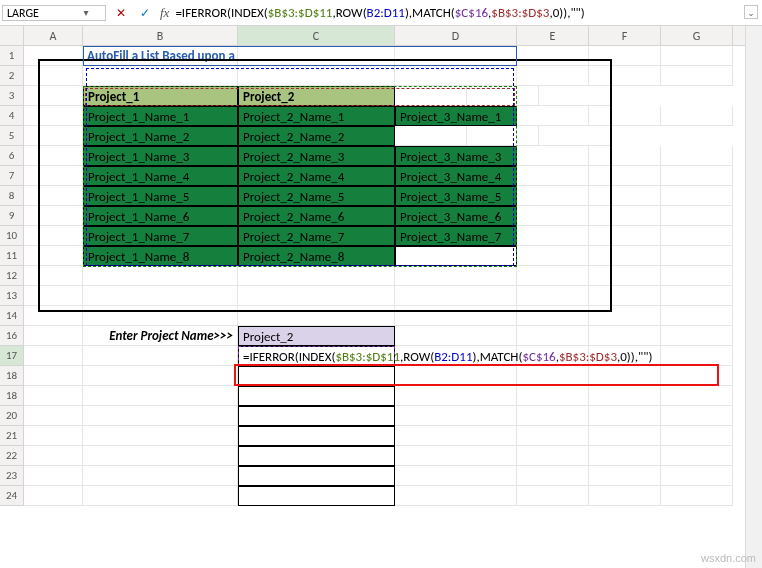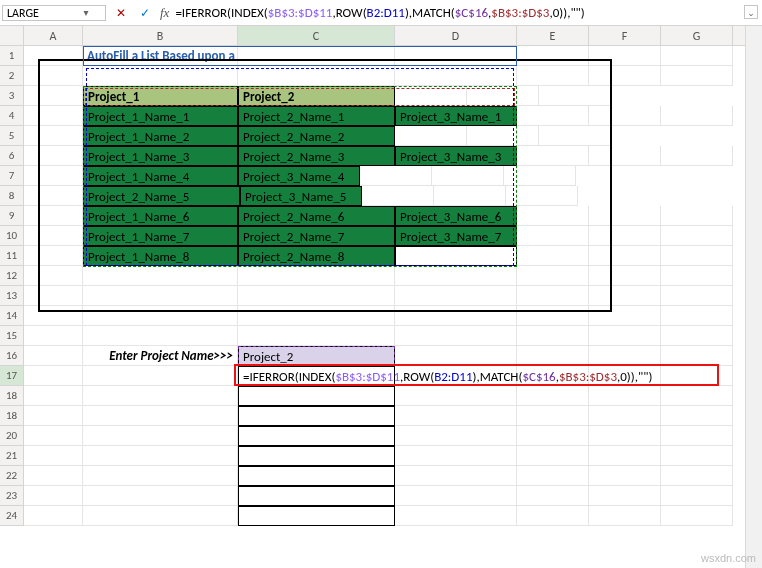--- a/index.html
+++ b/index.html
@@ -43,21 +43,21 @@
 
 .marq{position:absolute;border:1px dashed #107c10;pointer-events:none;z-index:15}
 
 .selblue{position:absolute;border:1px solid #2a5db0;pointer-events:none;z-index:15}
 
 .bigborder{position:absolute;border:2px solid #000;pointer-events:none;z-index:5}
 
 .emptycell{border:1px solid #000 !important;background:#fff}
 
 .ftxt{font-size:12px;font-family:Calibri;white-space:nowrap}
-.ftxt .c-gr{color:#8b5cf6}
+.ftxt .c-gr{color:#4d7c0f}
 .ftxt .c-bl{color:#0000cd}
 .ftxt .c-pu{color:#7030a0}
 .ftxt .c-dr{color:#9c2b2b}
 .expand{position:absolute;right:4px;top:5px;width:14px;height:14px;border:1px solid #c5c5c5;display:flex;align-items:center;justify-content:center;font-size:9px;color:#666}
 </style>
 </head>
 <body>
 
 <div class="formula-bar">
   <div class="name-box">
@@ -142,28 +142,30 @@
         <div class="cell cC datacell">Project_2_Name_3</div>
         <div class="cell cD datacell">Project_3_Name_3</div>
         <div class="cell cE"></div>
         <div class="cell cF"></div>
         <div class="cell cG"></div>
       </div>
       <div class="row">
         <div class="rh">7</div>
         <div class="cell cA"></div>
         <div class="cell cB datacell">Project_1_Name_4</div>
+        <div class="cell cC datacell">Project_2_Name_4</div>
         <div class="cell cD datacell">Project_3_Name_4</div>
         <div class="cell cE"></div>
         <div class="cell cF"></div>
         <div class="cell cG"></div>
       </div>
       <div class="row">
         <div class="rh">8</div>
         <div class="cell cA"></div>
+        <div class="cell cB datacell">Project_1_Name_5</div>
         <div class="cell cC datacell">Project_2_Name_5</div>
         <div class="cell cD datacell">Project_3_Name_5</div>
         <div class="cell cE"></div>
         <div class="cell cF"></div>
         <div class="cell cG"></div>
       </div>
       <div class="row">
         <div class="rh">9</div>
         <div class="cell cA"></div>
         <div class="cell cB datacell">Project_1_Name_6</div>
@@ -208,30 +210,20 @@
         <div class="cell cA"></div>
         <div class="cell cB"></div>
         <div class="cell cC"></div>
         <div class="cell cD"></div>
         <div class="cell cE"></div>
         <div class="cell cF"></div>
         <div class="cell cG"></div>
       </div>
       <div class="row">
         <div class="rh">14</div>
-        <div class="cell cA"></div>
-        <div class="cell cB"></div>
-        <div class="cell cC"></div>
-        <div class="cell cD"></div>
-        <div class="cell cE"></div>
-        <div class="cell cF"></div>
-        <div class="cell cG"></div>
-      </div>
-      <div class="row">
-        <div class="rh">15</div>
         <div class="cell cA"></div>
         <div class="cell cB"></div>
         <div class="cell cC"></div>
         <div class="cell cD"></div>
         <div class="cell cE"></div>
         <div class="cell cF"></div>
         <div class="cell cG"></div>
       </div>
       <div class="row">
         <div class="rh">16</div>

